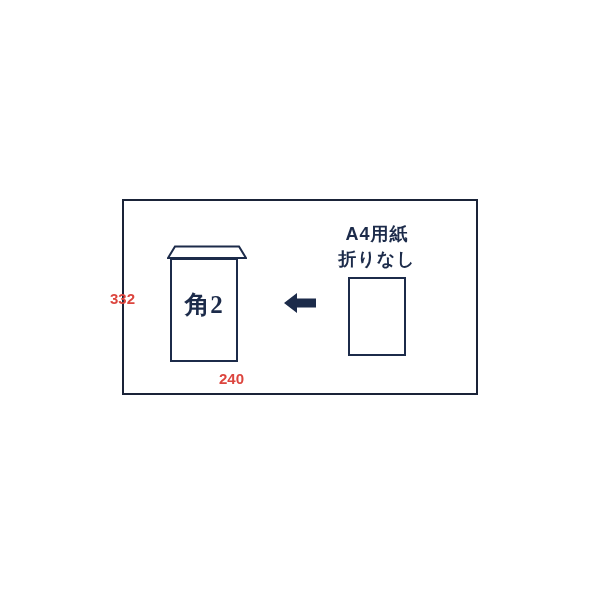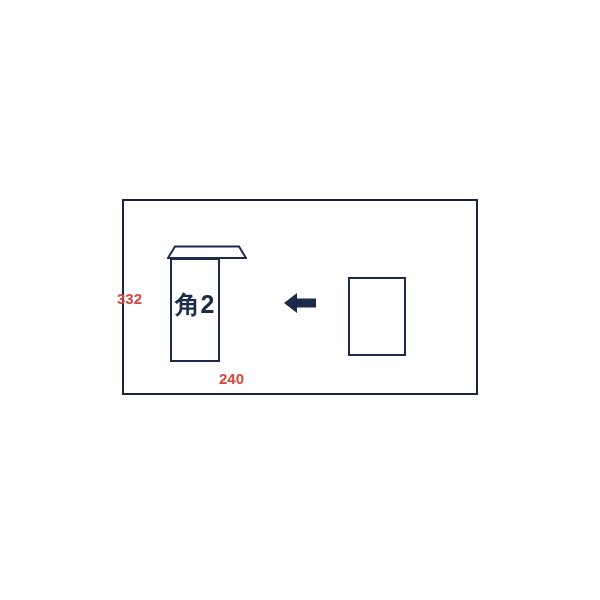--- a/index.html
+++ b/index.html
@@ -35,45 +35,46 @@
   }
   .flap polygon {
     fill: #ffffff;
     stroke: currentColor;
     stroke-width: 2;
     stroke-linejoin: miter;
   }
   .envelope-body {
     position: absolute;
     left: 170px; top: 258px;
-    width: 50px; height: 104px;
+    width: 68px; height: 104px;
     border: 2.5px solid var(--outline-navy);
     background: #ffffff;
     display: flex;
     align-items: center;
     justify-content: center;
+    font-family: Liberation Serif, serif;
   }
   .envelope-label {
     color: var(--outline-navy);
     font-size: 25px;
     font-weight: 700;
     letter-spacing: 0.5px;
     transform: translateY(-6px);
   }
   .dim {
     position: absolute;
     color: var(--dimension-red);
     font-size: 15px;
     font-weight: 700;
     line-height: 18px;
   }
   .dim-height {
-    left: 104px; top: 290px;
+    left: 110px; top: 290px;
     width: 51px;
-    text-align: center;
+    text-align: left;
   }
   .dim-width {
     left: 170px; top: 370px;
     width: 74px;
     text-align: right;
   }
   .arrow {
     position: absolute;
     left: 283px; top: 292px;
     width: 34px; height: 22px;
@@ -114,15 +115,19 @@
   </div>
 
   <div class="dim dim-height">332</div>
 
   <div class="dim dim-width">240</div>
 
   <svg class="arrow" viewBox="0 0 34 22" aria-hidden="true">
     <polygon points="1,11 14,1 14,6.5 33,6.5 33,15.5 14,15.5 14,21"></polygon>
   </svg>
 
+  <div class="paper-caption">
+    <div>A4用紙</div>
+    <div>折りなし</div>
+  </div>
 
   <div class="paper"></div>
 </div>
 
 </body></html>

